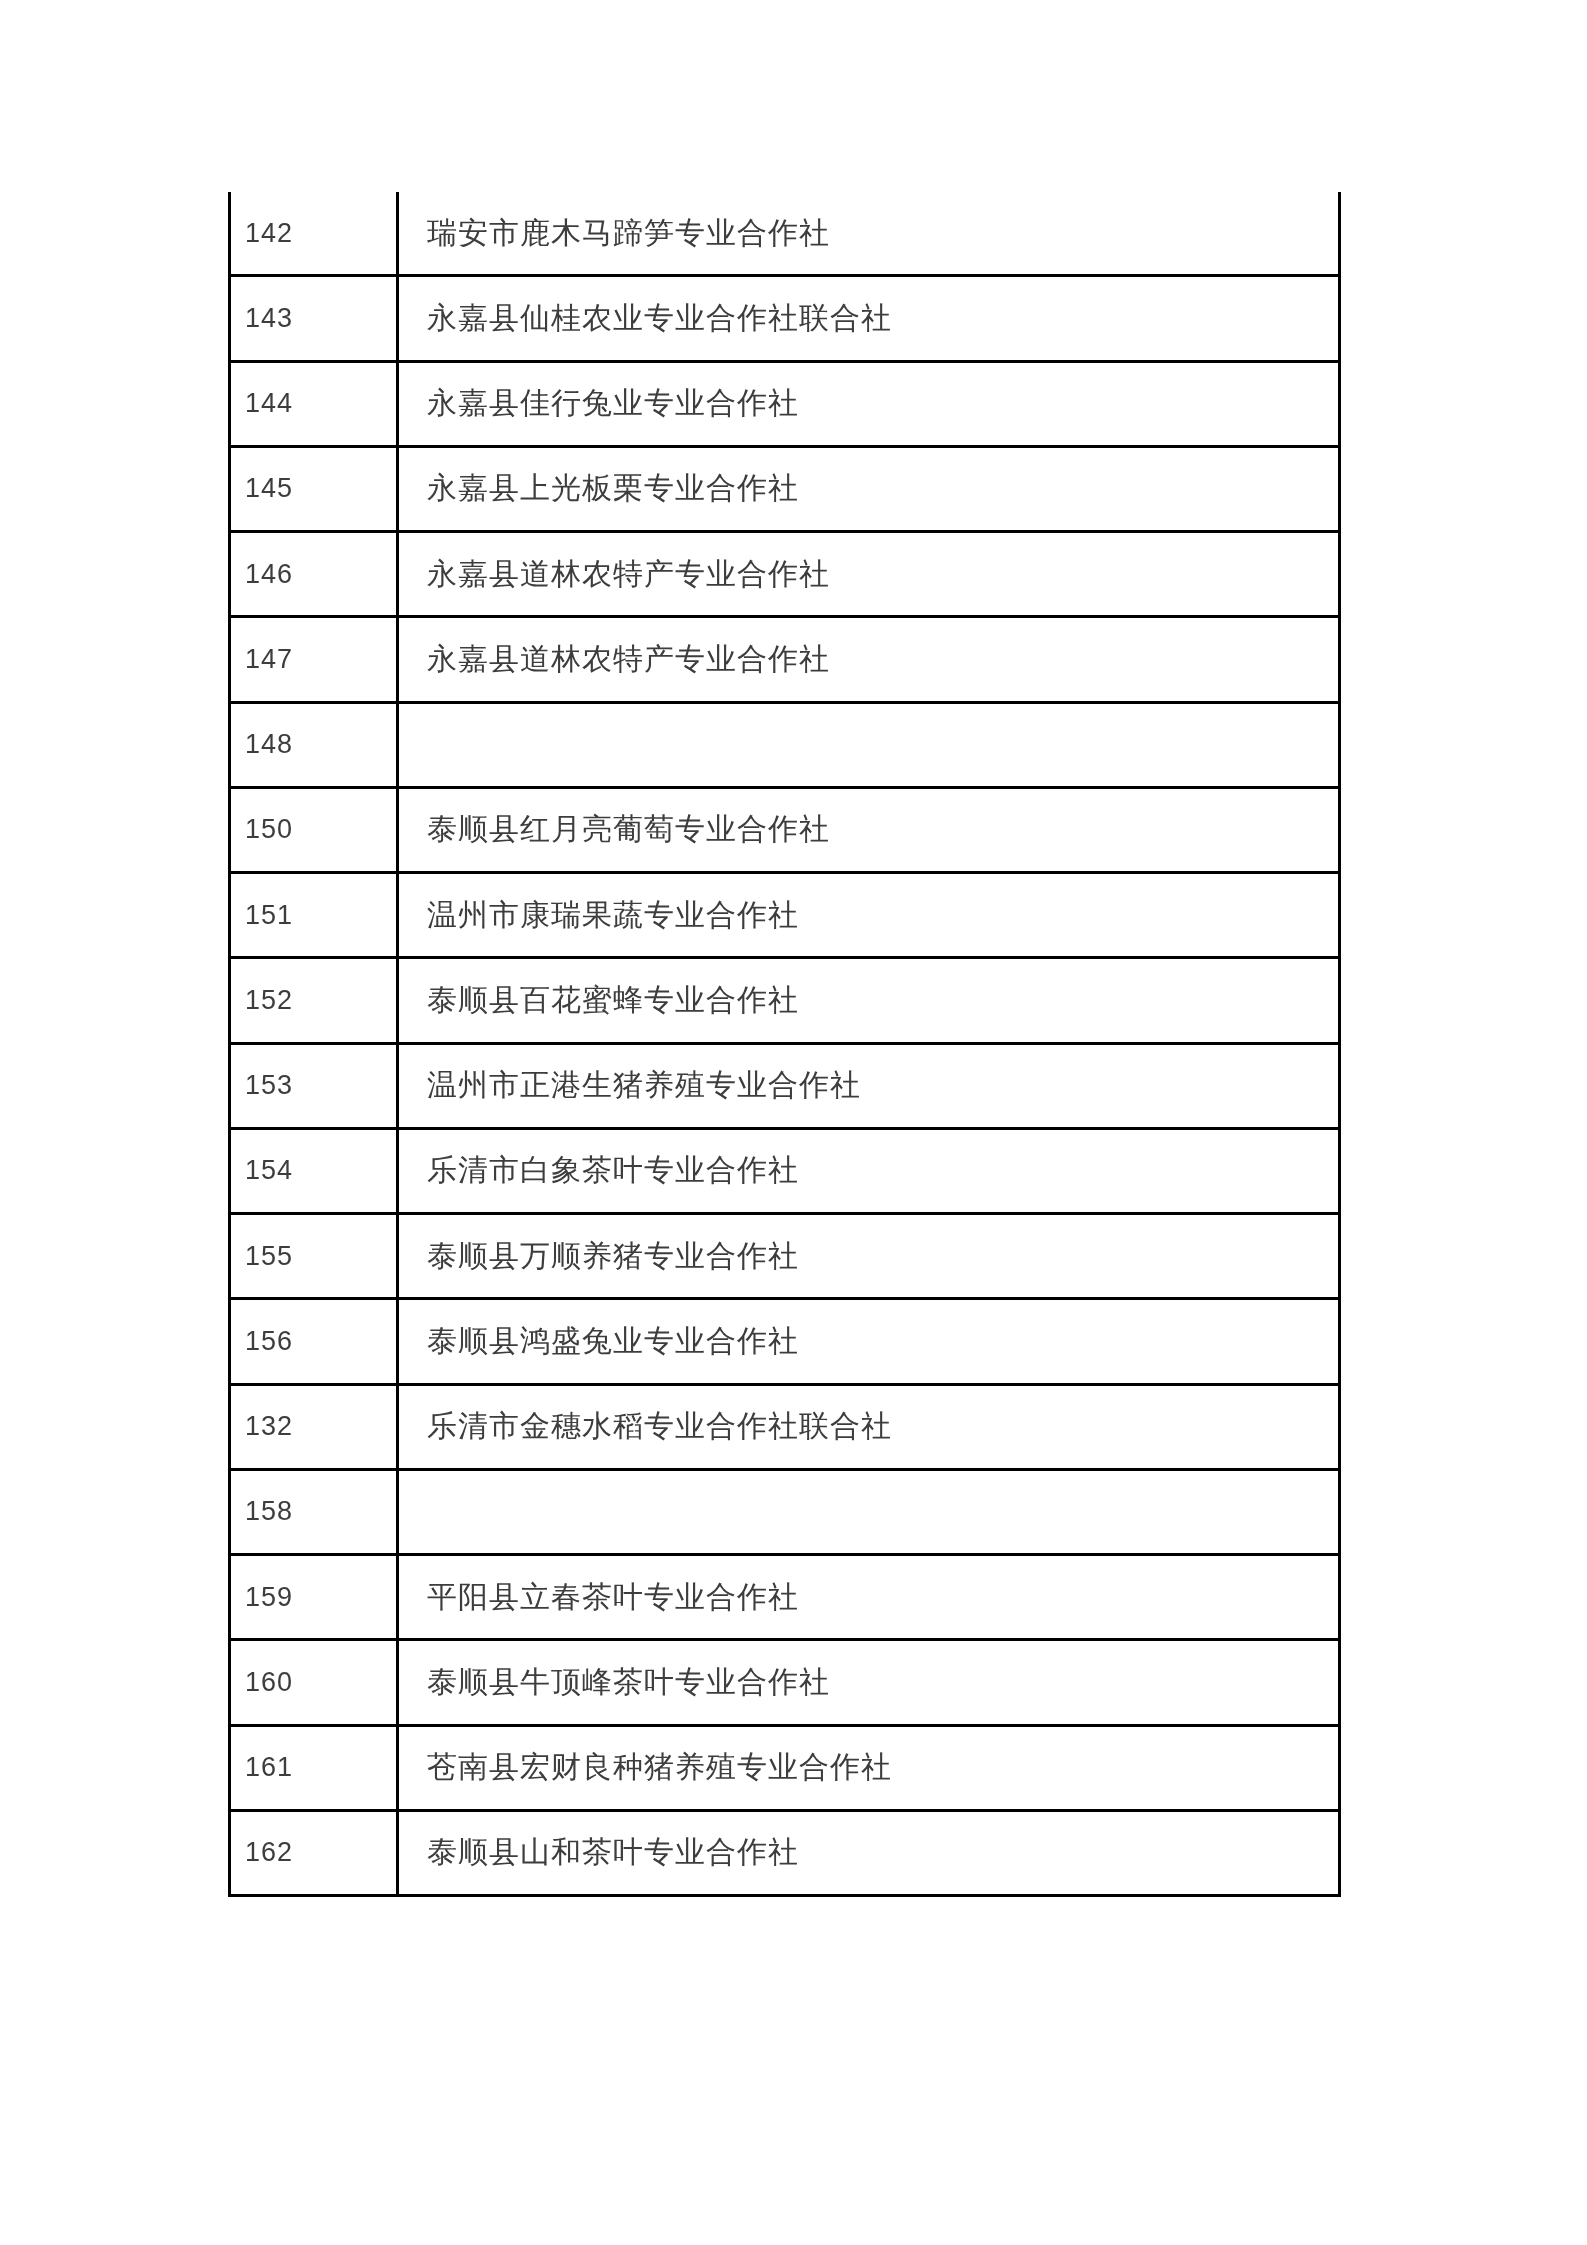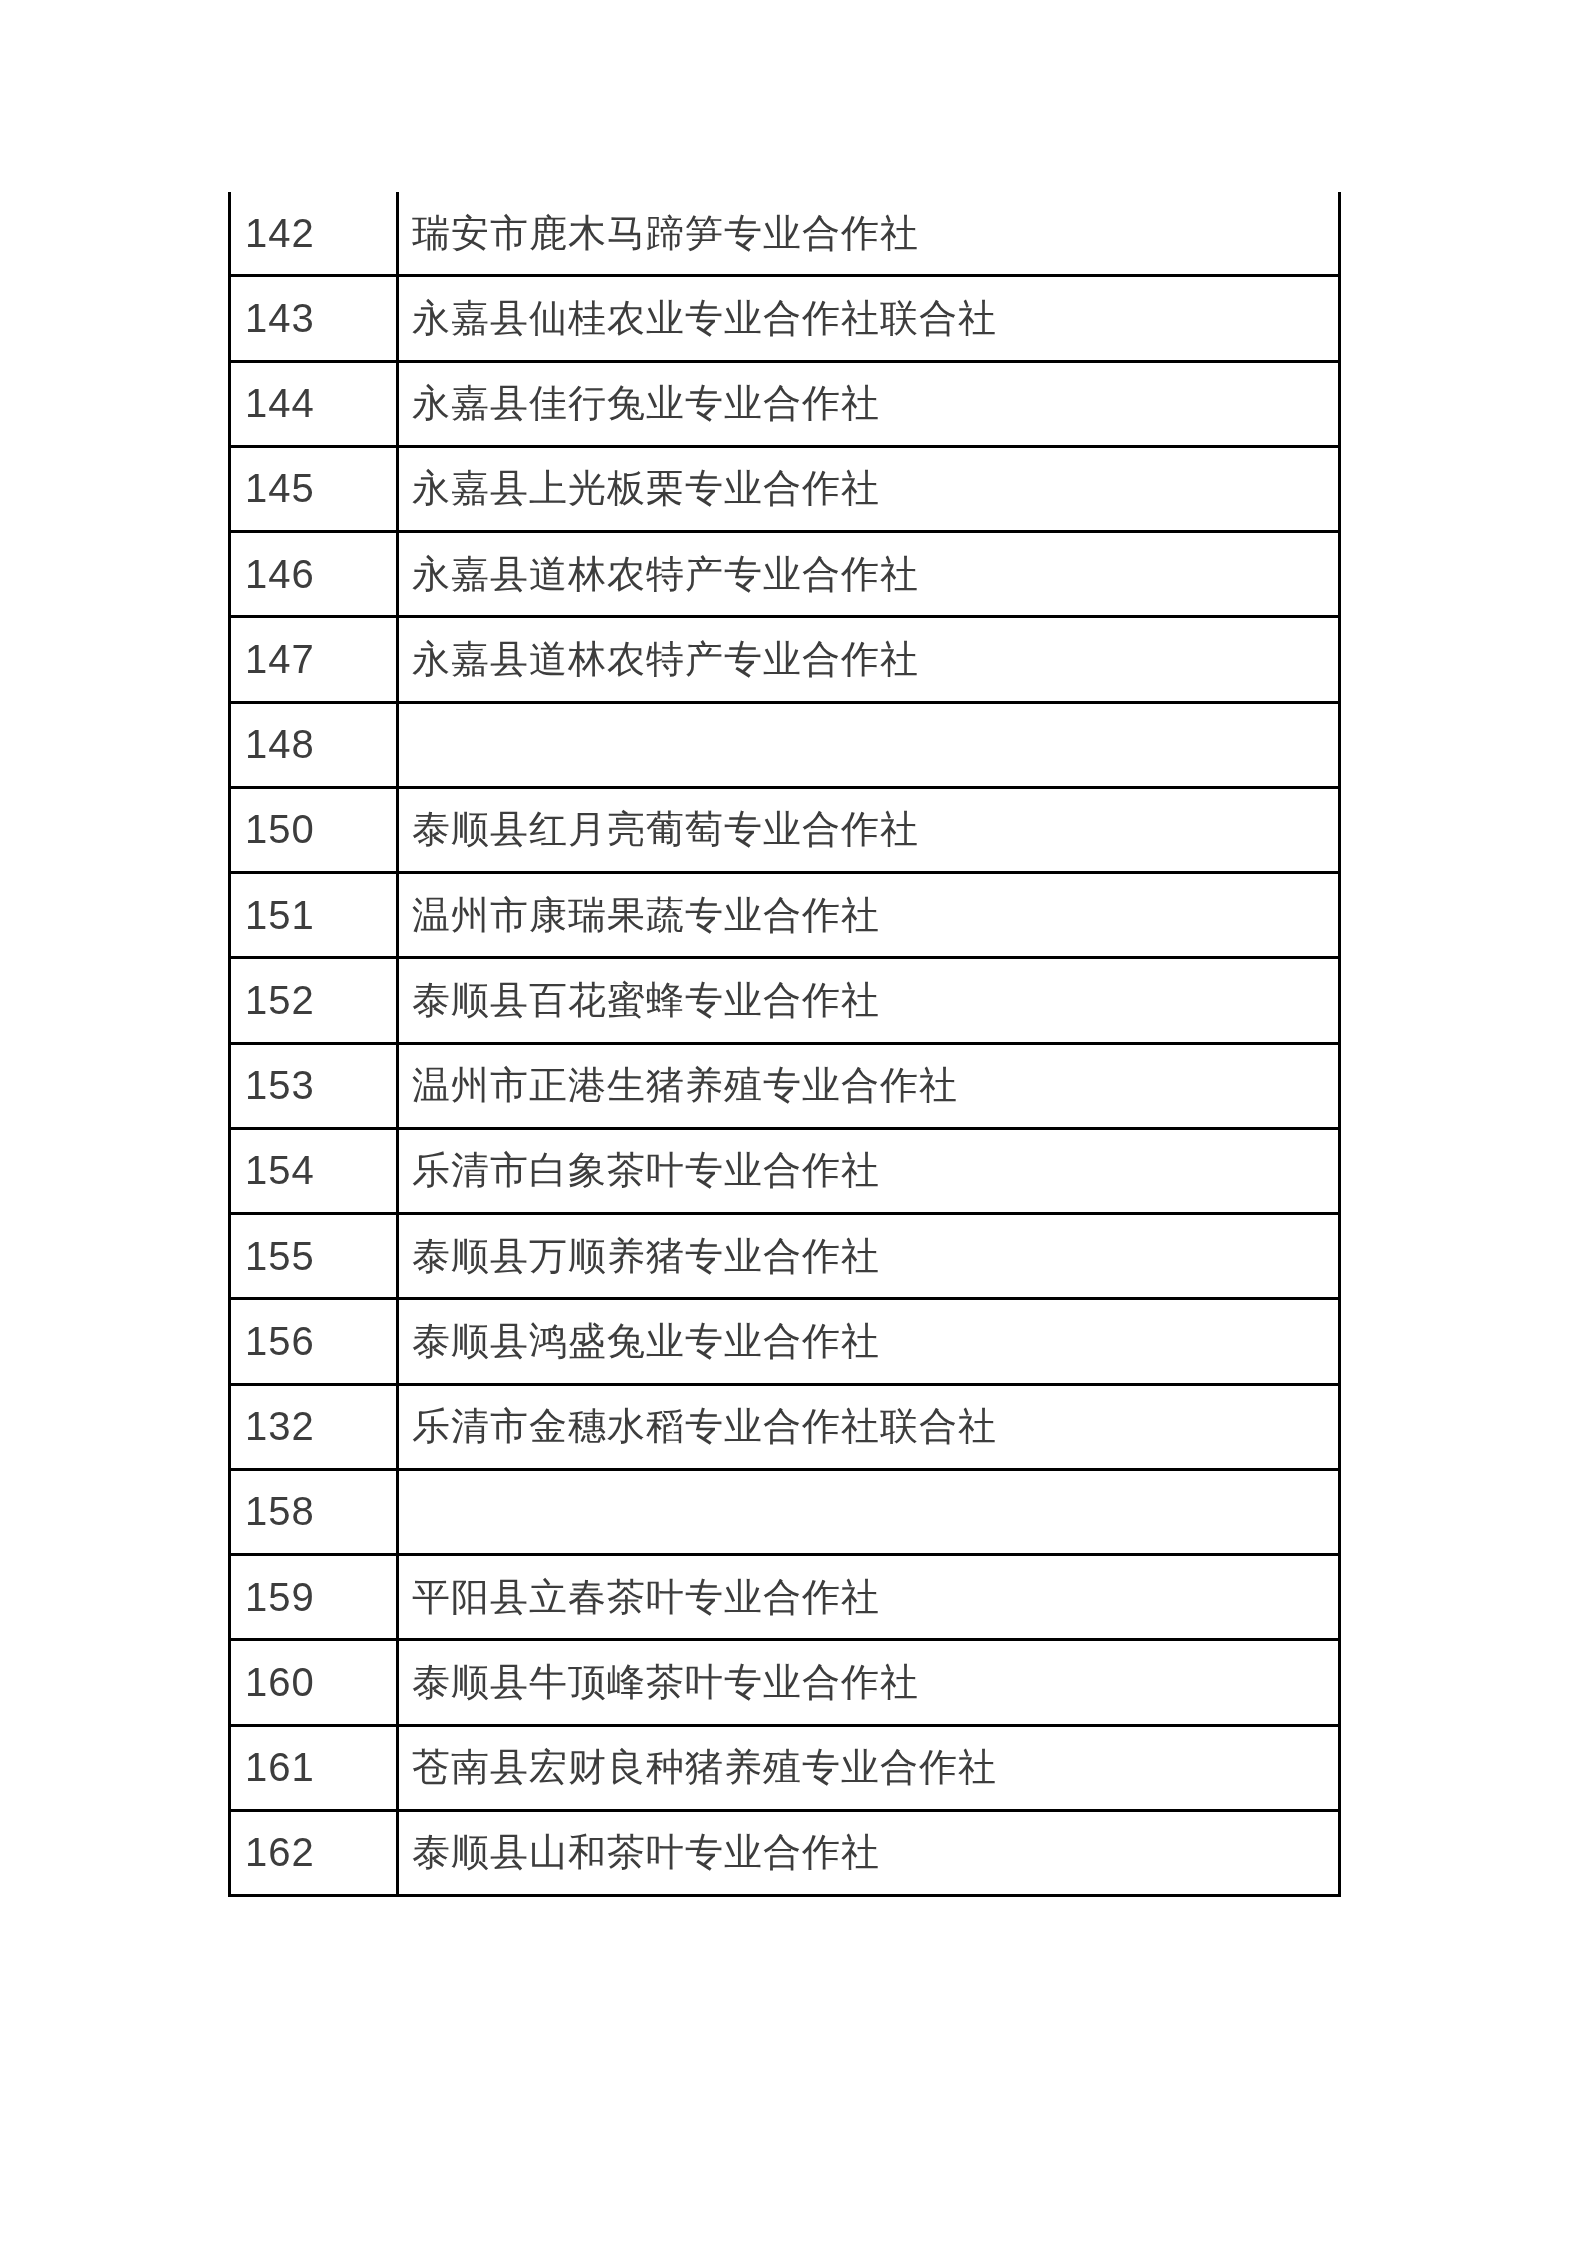--- a/index.html
+++ b/index.html
@@ -34,31 +34,31 @@
     background: #ffffff;
   }
   .cell-no {
     box-sizing: border-box;
     width: 168px;
     flex: 0 0 168px;
     border-right: 3px solid #000000;
     display: flex;
     align-items: center;
     padding-left: 14px;
-    font-size: 40px;
+    font-size: 27px;
     color: #3d3d3d;
     letter-spacing: 1px;
   }
   .cell-name {
     box-sizing: border-box;
     flex: 1 1 auto;
     display: flex;
     align-items: center;
-    padding-left: 13px;
-    font-size: 38px;
+    padding-left: 28px;
+    font-size: 30px;
     color: #3d3d3d;
     letter-spacing: 1px;
     white-space: nowrap;
     overflow: hidden;
   }
 </style>
 </head>
 <body>
 
 <div class="page">

